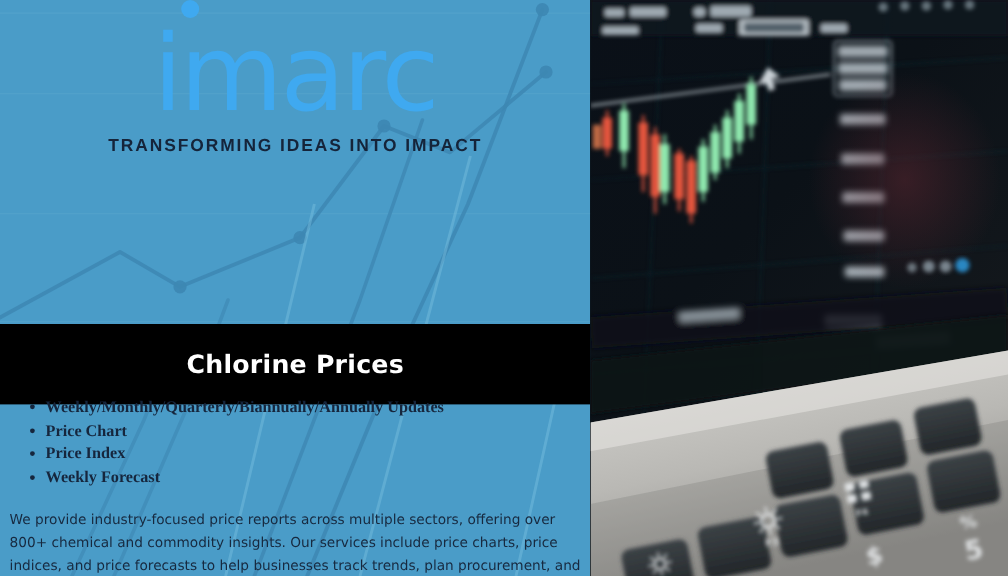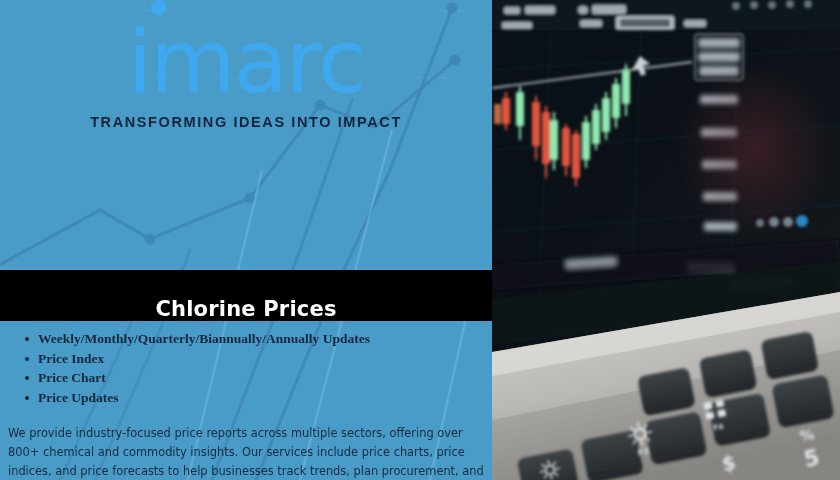--- a/index.html
+++ b/index.html
@@ -72,24 +72,24 @@
     letter-spacing: 1.6px;
     color: #15243a;
   }
 
   
   #title-banner {
     position: absolute;
     left: 0;
     top: 270px;
     width: 492px;
-    height: 51px;
+    height: 67px;
     background: #000000;
     display: flex;
-    align-items: flex-end;
+    align-items: center;
     justify-content: center;
   }
   #title-text {
     color: #ffffff;
     font-family: "DejaVu Sans", sans-serif;
     font-size: 21px;
     font-weight: 700;
     letter-spacing: 0.2px;
   }
 
@@ -202,23 +202,23 @@
       </div>
       <div id="logo-tagline">TRANSFORMING IDEAS INTO IMPACT</div>
     </div>
 
     <div id="title-banner">
       <span id="title-text">Chlorine Prices</span>
     </div>
 
     <ul id="feature-list">
       <li>Weekly/Monthly/Quarterly/Biannually/Annually Updates</li>
+      <li>Price Chart</li>
       <li>Price Index</li>
-      <li>Price Chart</li>
-      <li>Price Updates</li>
+      <li>Weekly Forecast</li>
     </ul>
 
     <div id="description">We provide industry-focused price reports across multiple sectors, offering over 800+ chemical and commodity insights. Our services include price charts, price indices, and price forecasts to help businesses track trends, plan procurement, and make informed decisions.</div>
   </div>
 
   <div id="photo-panel">
     <svg id="photo-svg" width="348" height="480" viewBox="0 0 348 480" xmlns="http://www.w3.org/2000/svg">
       <defs>
         <linearGradient id="scrGrad" x1="0" y1="0" x2="1" y2="1">
           <stop offset="0%" stop-color="#0a1018"></stop>

